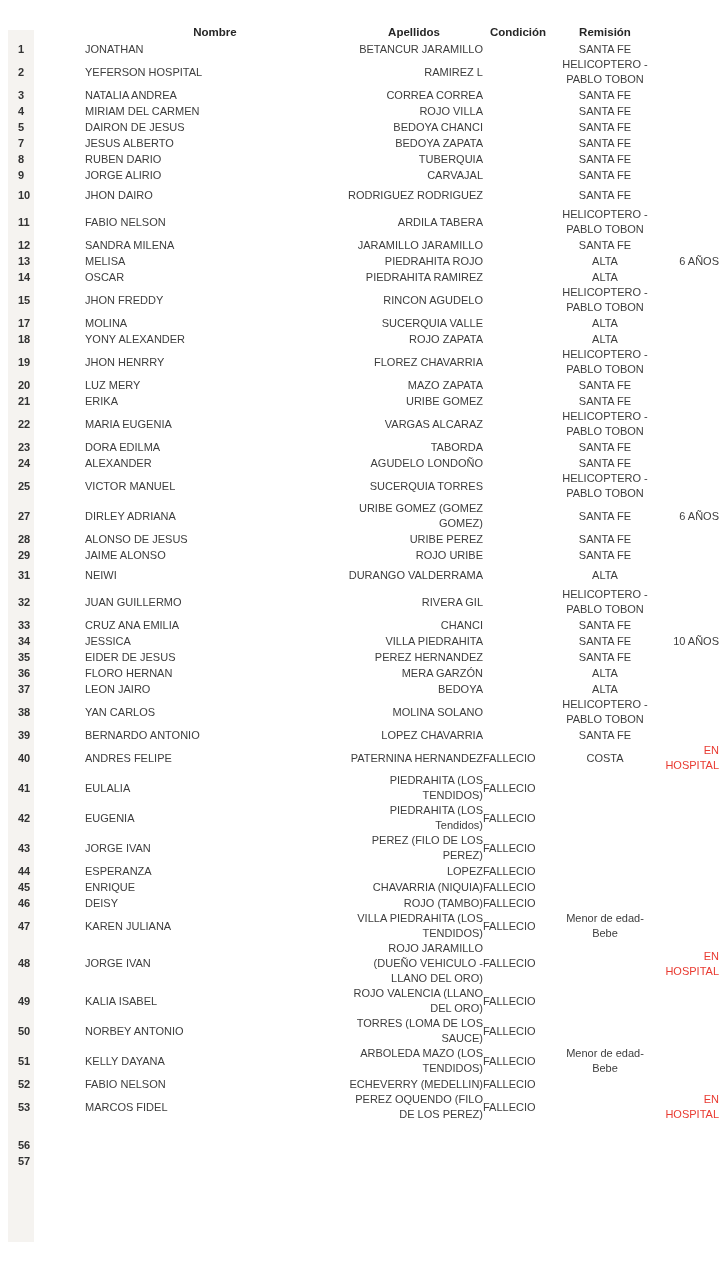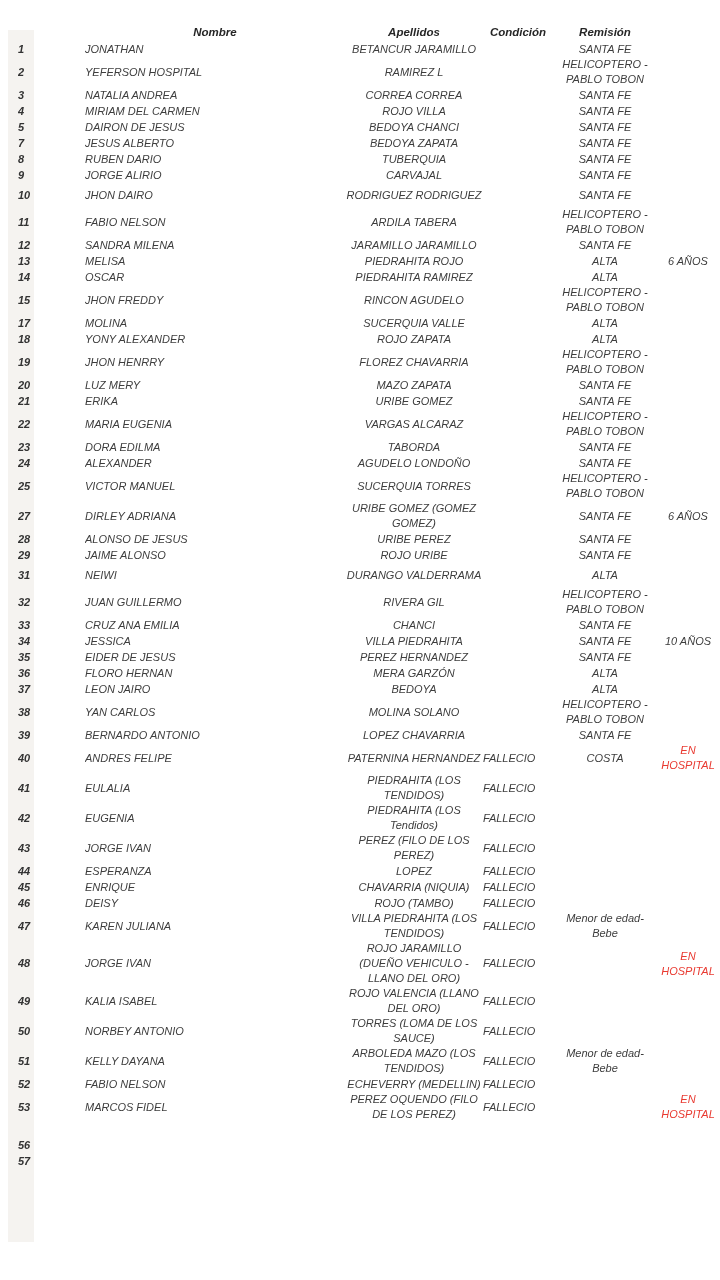--- a/index.html
+++ b/index.html
@@ -2,21 +2,21 @@
 <html style="--text: #3d3d3d; --red: #e93a31;"><head>
 <meta charset="utf-8">
 <style>
   * { margin:0; padding:0; box-sizing:border-box; }
   html,body { width:720px; height:1280px; background:#ffffff; overflow:hidden; }
   body {
     font-family:"Liberation Sans","DejaVu Sans",sans-serif;
     color:var(--text,#3d3d3d);
     position:relative;
   }
-  .page { position:relative; width:720px; height:1280px; padding:24px 0 0 18px;font-style:italic; }
+  .page { position:relative; width:720px; height:1280px; padding:24px 0 0 18px; }
   .gutter-band {
     position:absolute; left:8px; top:30px; width:26px; height:1212px;
     background:#f5f3f0; z-index:0;
   }
   table.victims {
     position:relative; z-index:1;
     border-collapse:collapse; table-layout:fixed; width:701px;
     font-size:11px; line-height:15px;
   }
   col.c-num { width:67px; }
@@ -28,24 +28,24 @@
   th {
     font-size:11.5px; font-weight:700; color:#262626;
     text-align:center; vertical-align:middle; height:17px; padding:0;
   }
   td {
     vertical-align:middle; padding:0; height:16px;
     white-space:pre-line; overflow:hidden;
   }
   td.num { font-weight:700; color:#333333; text-align:left; }
   td.nombre { text-align:left;margin-left:26px; }
-  td.apellidos { text-align:center; }
+  td.apellidos { text-align:right; }
   td.condicion { text-align:left; }
   td.remision { text-align:center; }
-  td.nota { text-align:center; }
+  td.nota { text-align:right; }
   td.red { color:var(--red,#e93a31); font-weight:400;margin-top:28px; }
   tr.tall td { height:24px; }
   tr.gap-before td { padding-top:16px; }
 </style>
 </head>
 <body>
 
 <div class="page">
   <div class="gutter-band"></div>
   <table class="victims">

